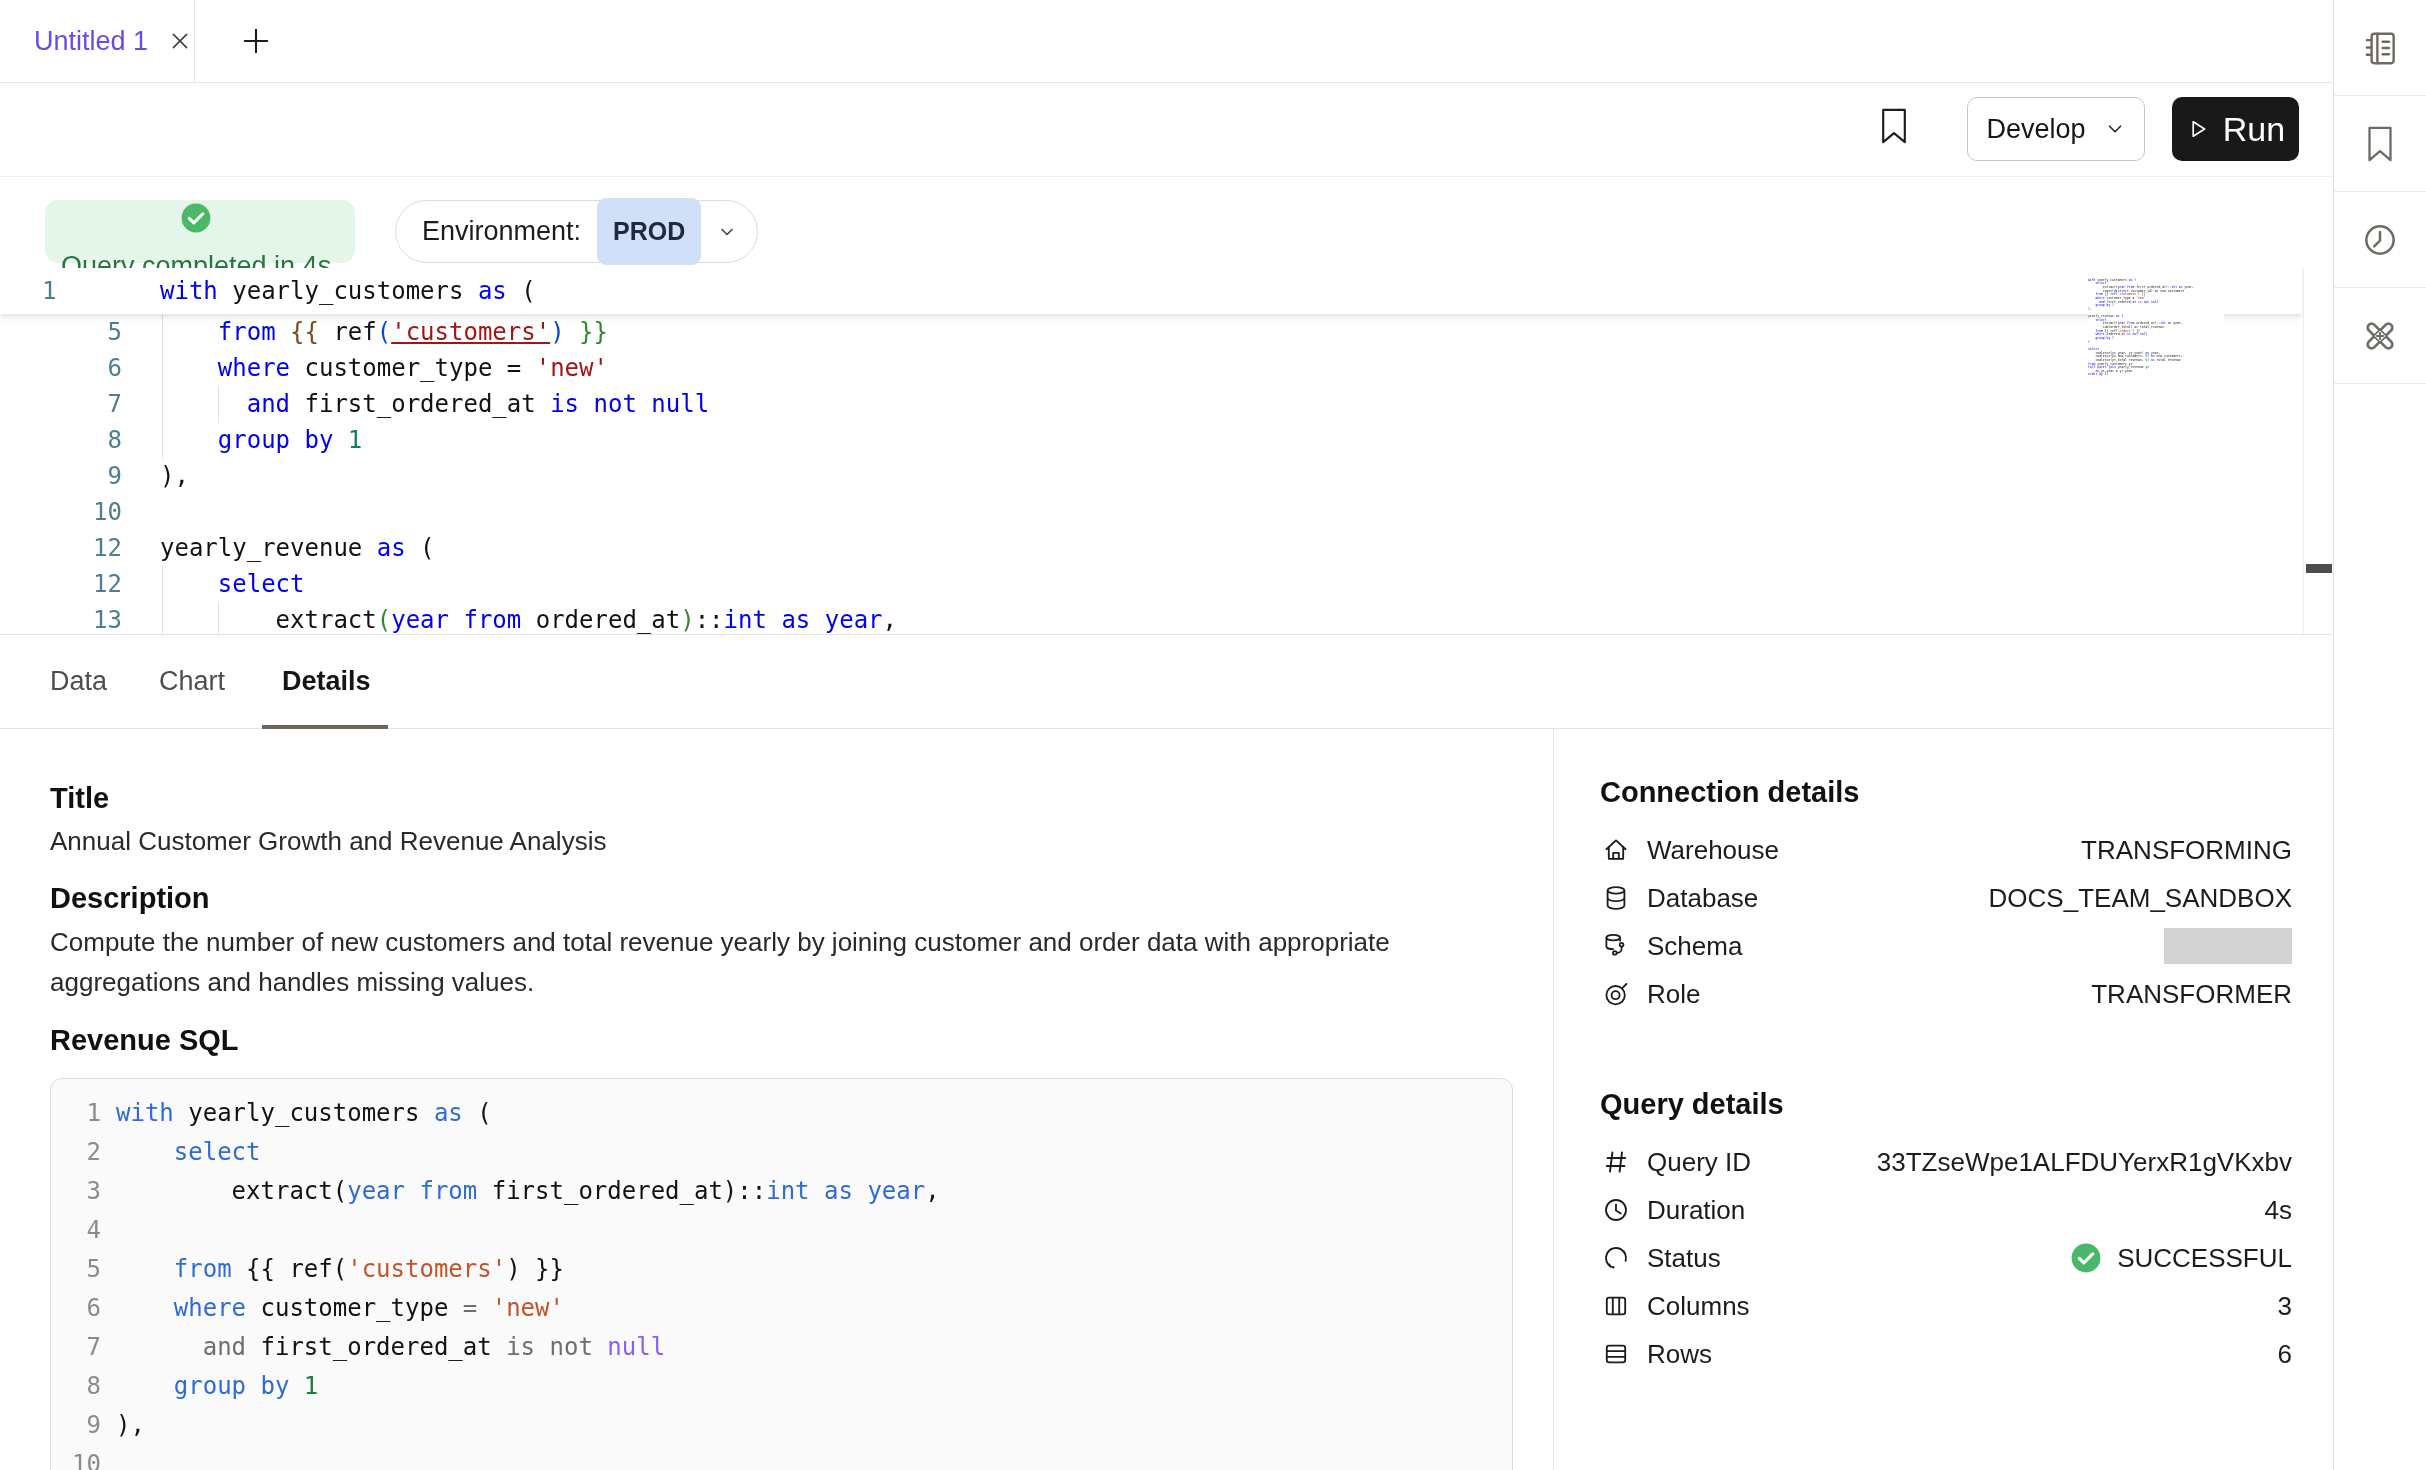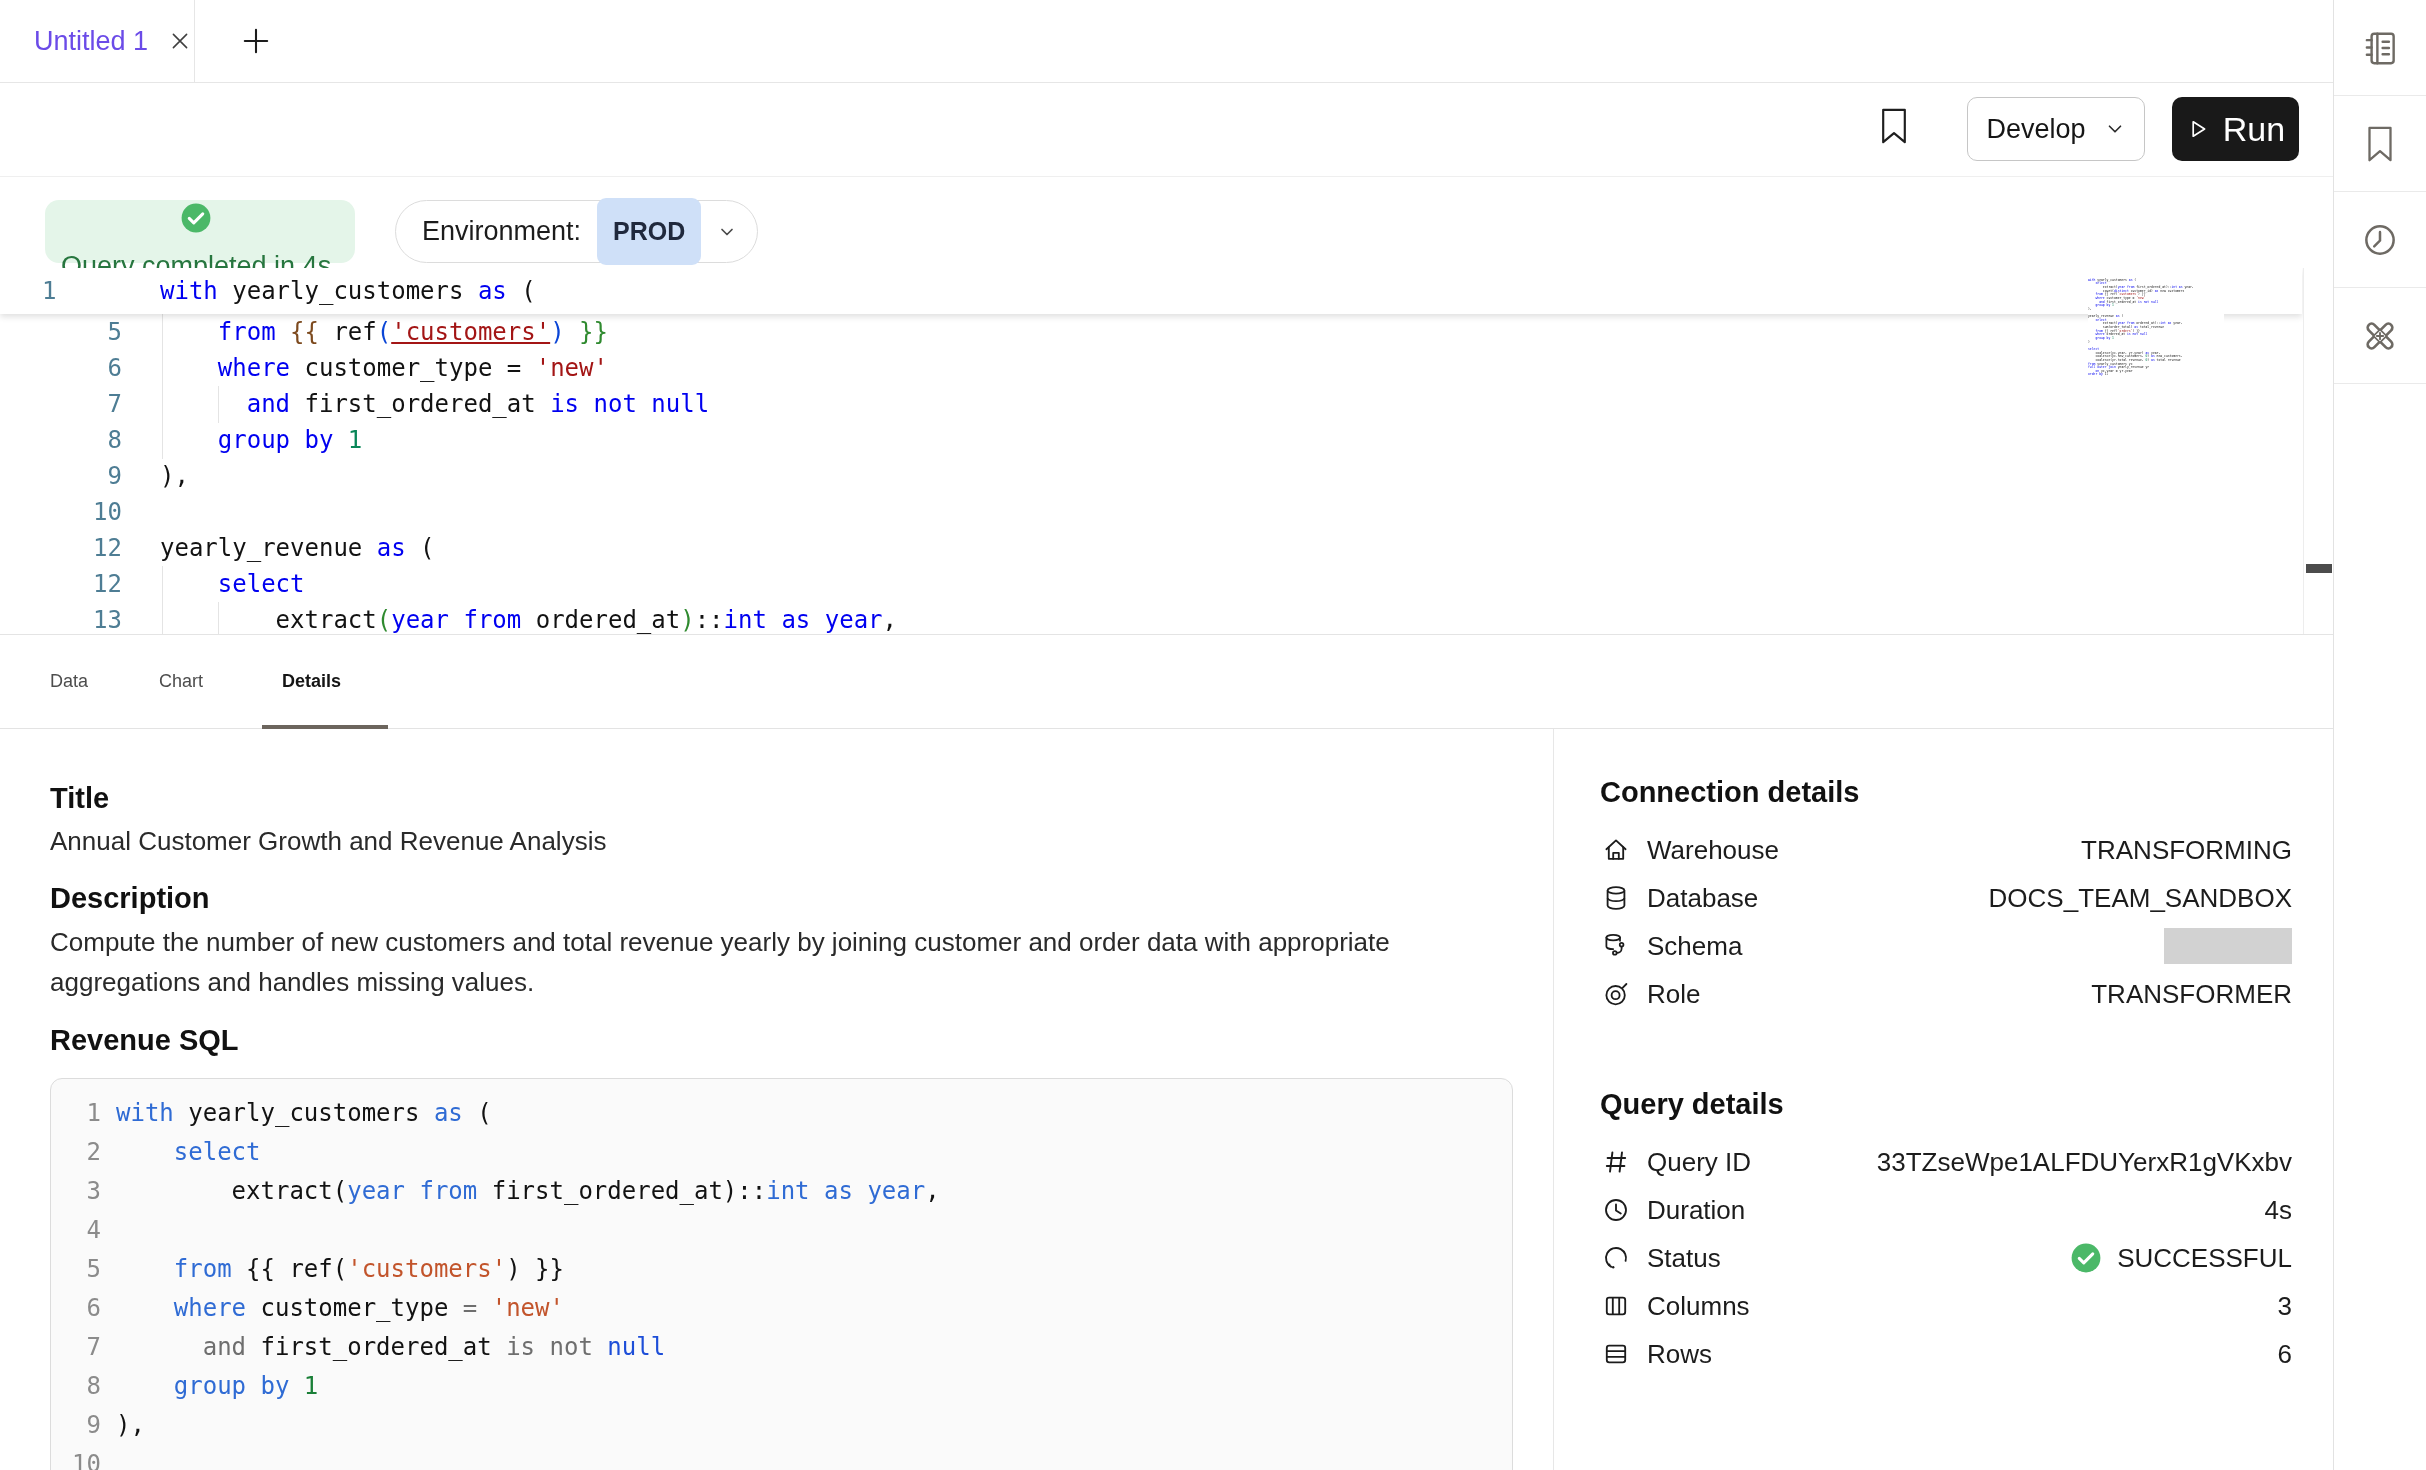--- a/index.html
+++ b/index.html
@@ -46,25 +46,25 @@
   .sb-track{position:absolute;left:2303px;top:0;width:30px;height:366px;border-left:1px solid #ededed;background:#fff;z-index:4;}
   .sb-thumb{position:absolute;left:2px;top:296px;width:26px;height:9px;background:#4c4c4c;cursor:pointer;}
 
   
   .tk-k{color:#0000f0;} .tk-t{color:#121212;} .tk-s{color:#a31515;}
   .tk-lk{color:#a31515;text-decoration:underline;cursor:pointer;}
   .tk-jo{color:#7d4a1e;} .tk-jc{color:#2f8a2f;}
   .tk-pb{color:#0a45d6;} .tk-pg{color:#2f8a2f;} .tk-n{color:#098658;}
   
   .tk-k2{color:#2f6bd4;} .tk-s2{color:#c2542b;} .tk-f2{color:#b45309;}
-  .tk-o2{color:#6e6e6e;} .tk-l2{color:#1d4ed8;} .tk-n2{color:#1a7f37;}
+  .tk-o2{color:#6e6e6e;} .tk-l2{color:#8b5cf6;} .tk-n2{color:#1a7f37;}
 
   
   .rtabs{position:absolute;left:0;top:635px;width:2333px;height:93px;border-bottom:1px solid #e3e3e3;background:#fff;}
-  .rtab{position:absolute;top:0;height:93px;display:flex;align-items:center;font-size:18px;color:#4d4d4d;cursor:pointer;}
+  .rtab{position:absolute;top:0;height:93px;display:flex;align-items:center;font-size:27px;color:#4d4d4d;cursor:pointer;}
   #rtab-data{left:50px;} #rtab-chart{left:159px;}
   #rtab-details{left:282px;color:#151515;font-weight:600;}
   .rtab-underline{position:absolute;left:262px;bottom:-1px;width:126px;height:4px;background:#6c655d;}
 
   
   .h1{position:absolute;font-size:29px;font-weight:600;color:#111;}
   .ptext{position:absolute;font-size:26px;color:#2a2a2a;}
   #d-title-h{left:50px;top:782px;} #d-title{left:50px;top:826px;}
   #d-desc-h{left:50px;top:882px;} #d-desc{left:50px;top:922px;width:1400px;line-height:40px;}
   #d-sql-h{left:50px;top:1024px;}

